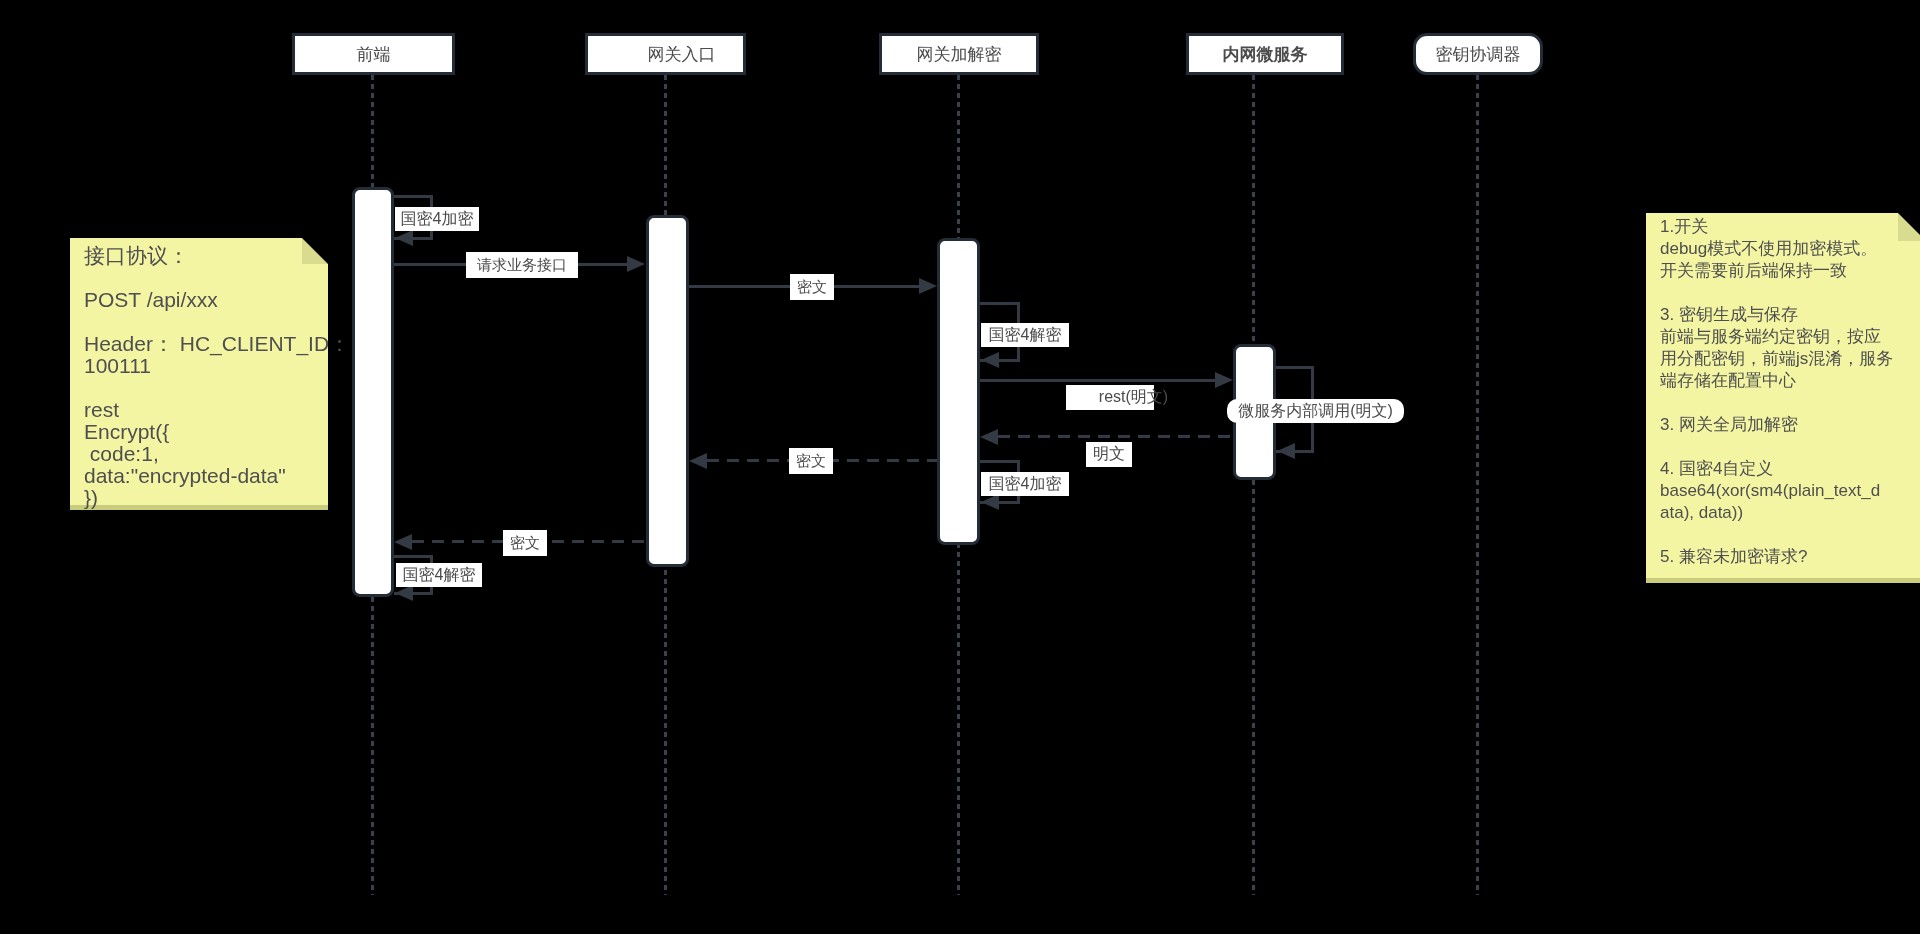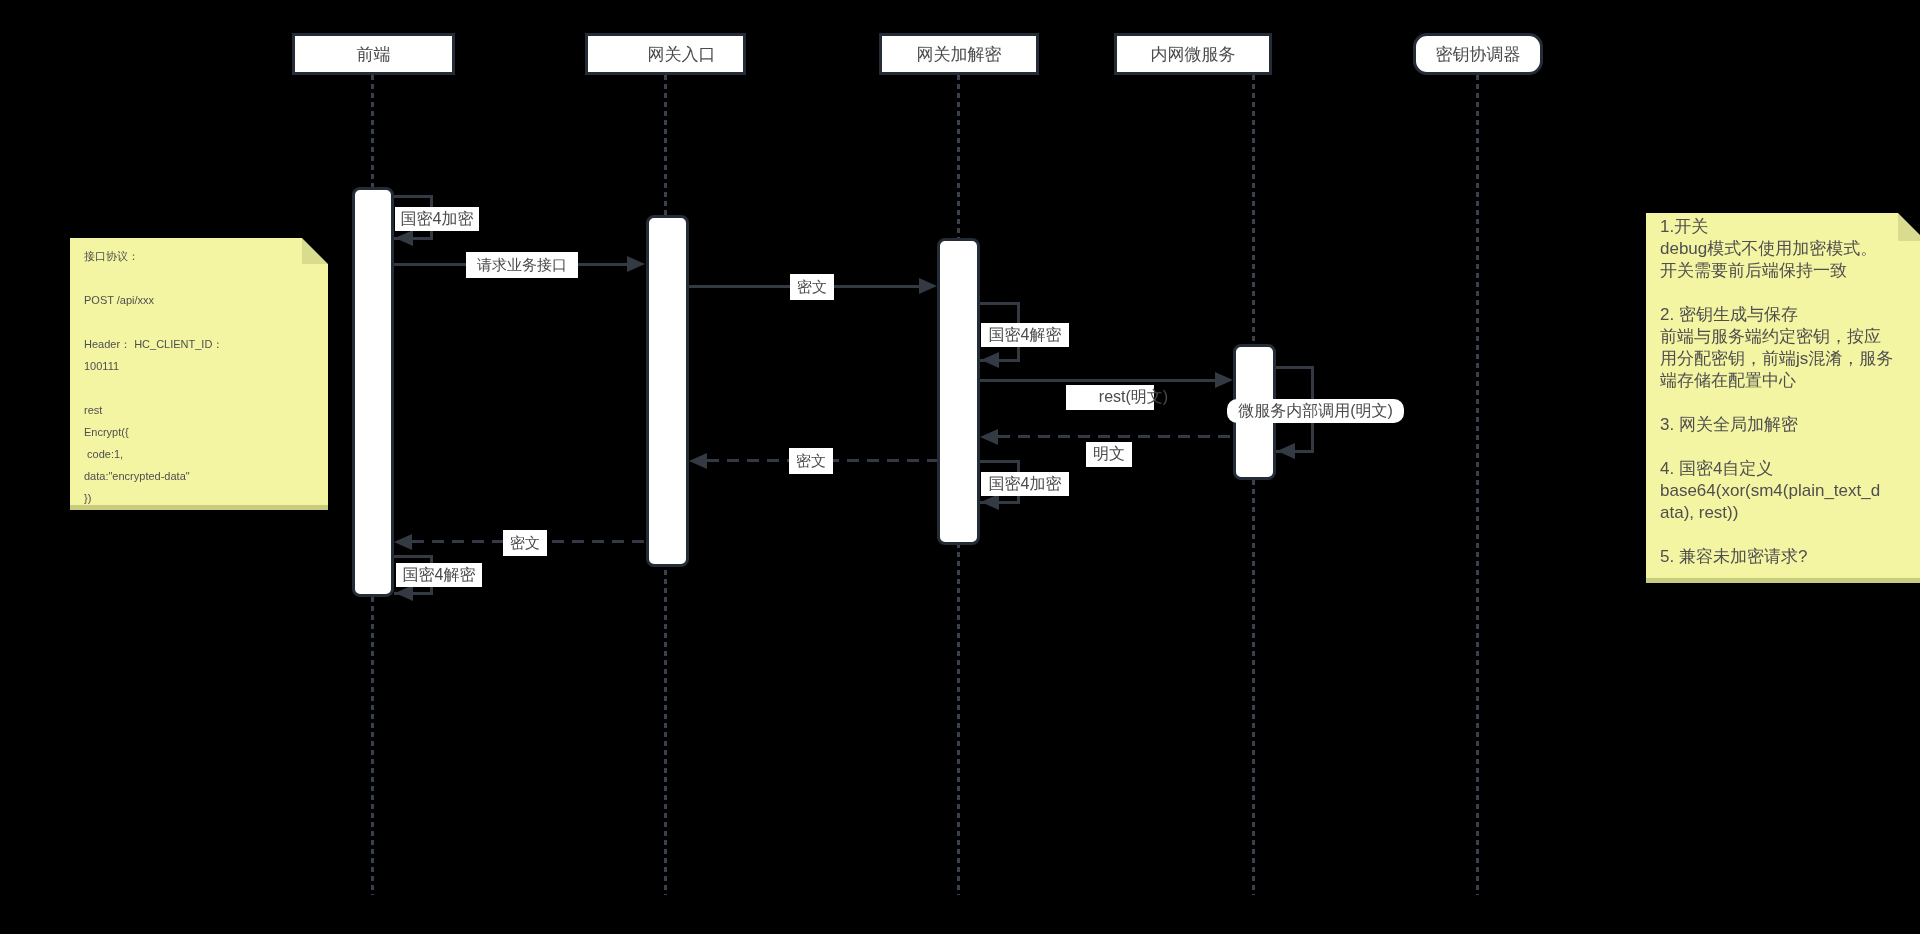--- a/index.html
+++ b/index.html
@@ -47,21 +47,21 @@
   .msg-label.big{font-size:15px;}
   .note{
     position:absolute;background:#f3f5a3;color:#4f4f4f;z-index:6;
     box-sizing:border-box;border-bottom:5px solid #c9cc7d;margin-left:36px;
   }
   .note-fold{
     position:absolute;top:0;right:0;width:0;height:0;z-index:7;
     border-bottom:26px solid #d9dc8e;border-right:26px solid #000000;
   }
   .note-line{white-space:pre;min-height:22px;line-height:22px;}
-  #note-left{left:34px;top:238px;width:258px;height:272px;padding:7px 10px 0 14px;font-size:11px;}
+  #note-left{left:34px;top:238px;width:258px;height:272px;padding:7px 10px 0 14px;font-size:21px;}
   #note-right{left:1610px;top:213px;width:280px;height:370px;padding:3px 8px 0 14px;font-size:17px;}
 </style>
 </head>
 <body>
 
 <div id="canvas">
 
   <div class="lifeline" style="left:371px;"></div>
   <div class="lifeline" style="left:664px;"></div>
   <div class="lifeline" style="left:957px;"></div>
@@ -70,21 +70,21 @@
 
   <div class="actor-box" style="left:292px;width:163px;">
     <span>前端</span>
   </div>
   <div class="actor-box" style="left:585px;width:161px;padding-left:32px;">
     <span>网关入口</span>
   </div>
   <div class="actor-box" style="left:879px;width:160px;">
     <span>网关加解密</span>
   </div>
-  <div class="actor-box" style="left:1114px;width:158px;">
+  <div class="actor-box" style="left:1186px;width:158px;font-weight:bold;">
     <span>内网微服务</span>
   </div>
   <div class="actor-box" style="left:1413px;width:130px;border-radius:14px;">
     <span>密钥协调器</span>
   </div>
 
   <div class="activation" style="left:352px;top:187px;width:42px;height:410px;"></div>
   <div class="activation" style="left:646px;top:215px;width:43px;height:352px;"></div>
   <div class="activation" style="left:937px;top:238px;width:43px;height:307px;"></div>
   <div class="activation" style="left:1233px;top:344px;width:43px;height:136px;"></div>
@@ -148,27 +148,27 @@
     <div class="note-line">data:"encrypted-data"</div>
     <div class="note-line">})</div>
   </div>
 
   <div class="note" id="note-right">
     <div class="note-fold" style="border-bottom-width:28px;border-right-width:28px;"></div>
     <div class="note-line">1.开关</div>
     <div class="note-line">debug模式不使用加密模式。</div>
     <div class="note-line">开关需要前后端保持一致</div>
     <div class="note-line"></div>
-    <div class="note-line">2. 密钥生成与保存</div>
+    <div class="note-line">3. 密钥生成与保存</div>
     <div class="note-line">前端与服务端约定密钥，按应</div>
     <div class="note-line">用分配密钥，前端js混淆，服务</div>
     <div class="note-line">端存储在配置中心</div>
     <div class="note-line"></div>
     <div class="note-line">3. 网关全局加解密</div>
     <div class="note-line"></div>
     <div class="note-line">4. 国密4自定义</div>
     <div class="note-line">base64(xor(sm4(plain_text_d</div>
-    <div class="note-line">ata), rest))</div>
+    <div class="note-line">ata), data))</div>
     <div class="note-line"></div>
     <div class="note-line">5. 兼容未加密请求?</div>
   </div>
 
 </div>
 
 </body></html>

